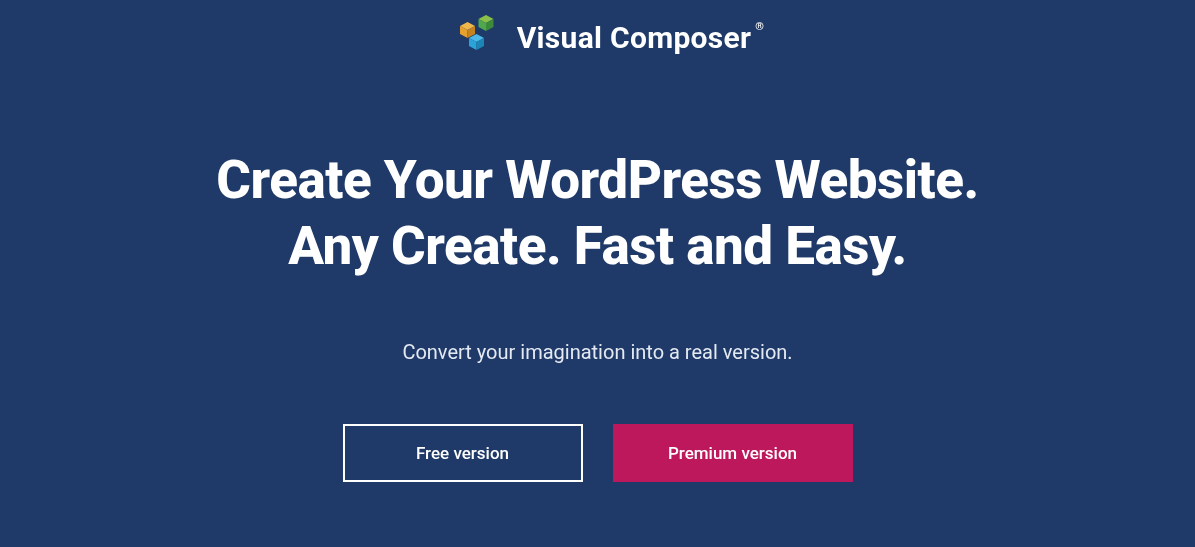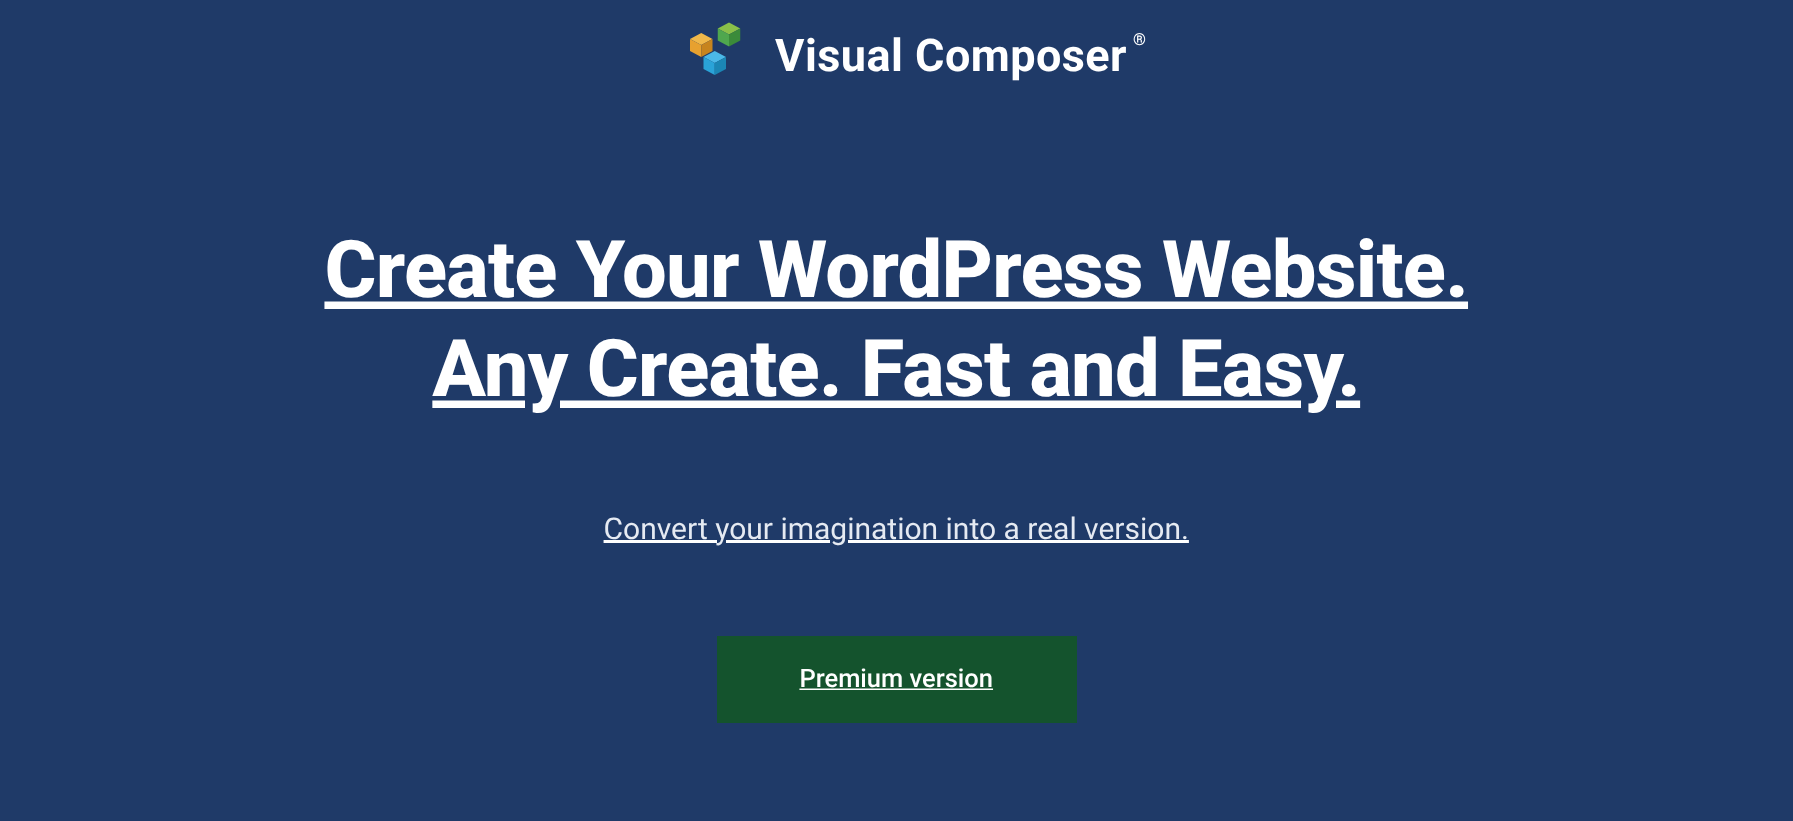--- a/index.html
+++ b/index.html
@@ -39,21 +39,20 @@
       letter-spacing: 0.3px;
     }
     .brand-name sup {
       font-size: 11px;
       vertical-align: top;
       margin-left: 4px;
     }
     .hero {
       text-align: center;
       padding-top: 85px;
-      text-decoration: underline;
     }
     .headline {
       font-size: 53px;
       font-weight: 800;
       line-height: 1.25;
       letter-spacing: -0.5px;
       color: #fff;
     }
     .subtext {
       margin-top: 55px;
@@ -82,21 +81,21 @@
       cursor: pointer;
       border: none;
       font-family: inherit;
     }
     .btn-outline {
       background: transparent;
       color: #fff;
       border: 2px solid #fff;
     }
     .btn-primary {
-      background: #14532d;
+      background: #be185d;
       color: #fff;
     }
   </style>
 </head>
 <body>
 
 <div class="header">
   <div class="logo-icon">
     <svg viewBox="0 0 100 100">
 
@@ -126,15 +125,16 @@
 
 <div class="hero">
   <h1 class="headline">
     <span>Create Your WordPress Website.</span><br>
     <span>Any Create. Fast and Easy.</span>
   </h1>
   <div class="subtext">
     <p>Convert your imagination into a real version.</p>
   </div>
   <div class="cta-row">
+    <button class="btn btn-outline">Free version</button>
     <button class="btn btn-primary">Premium version</button>
   </div>
 </div>
 
 </body></html>

